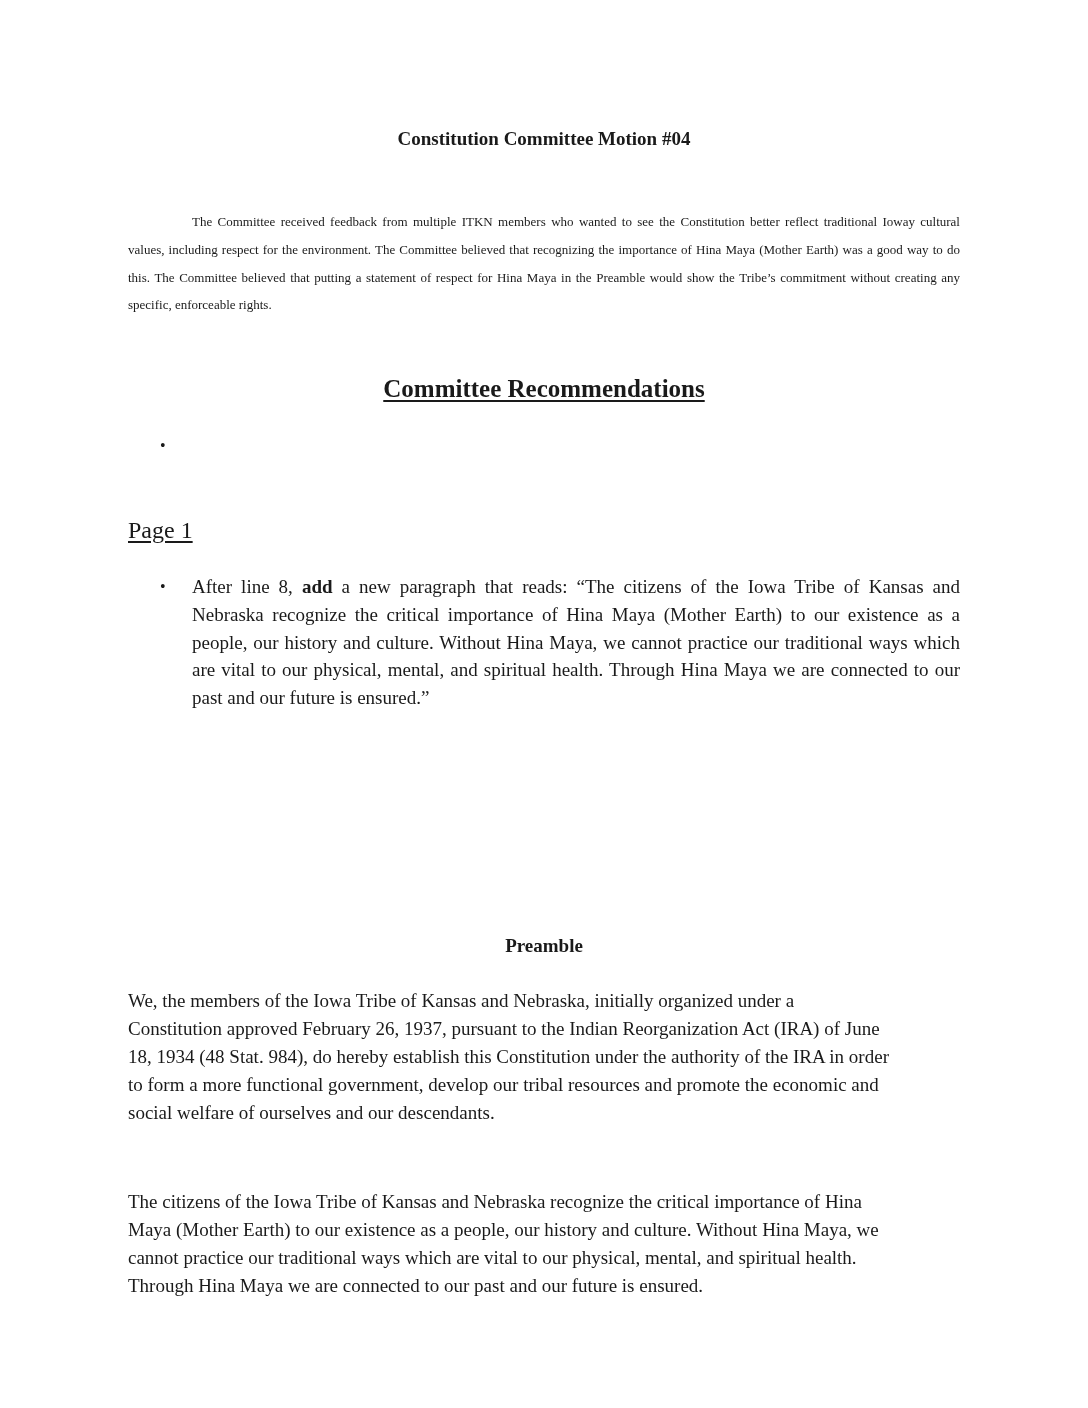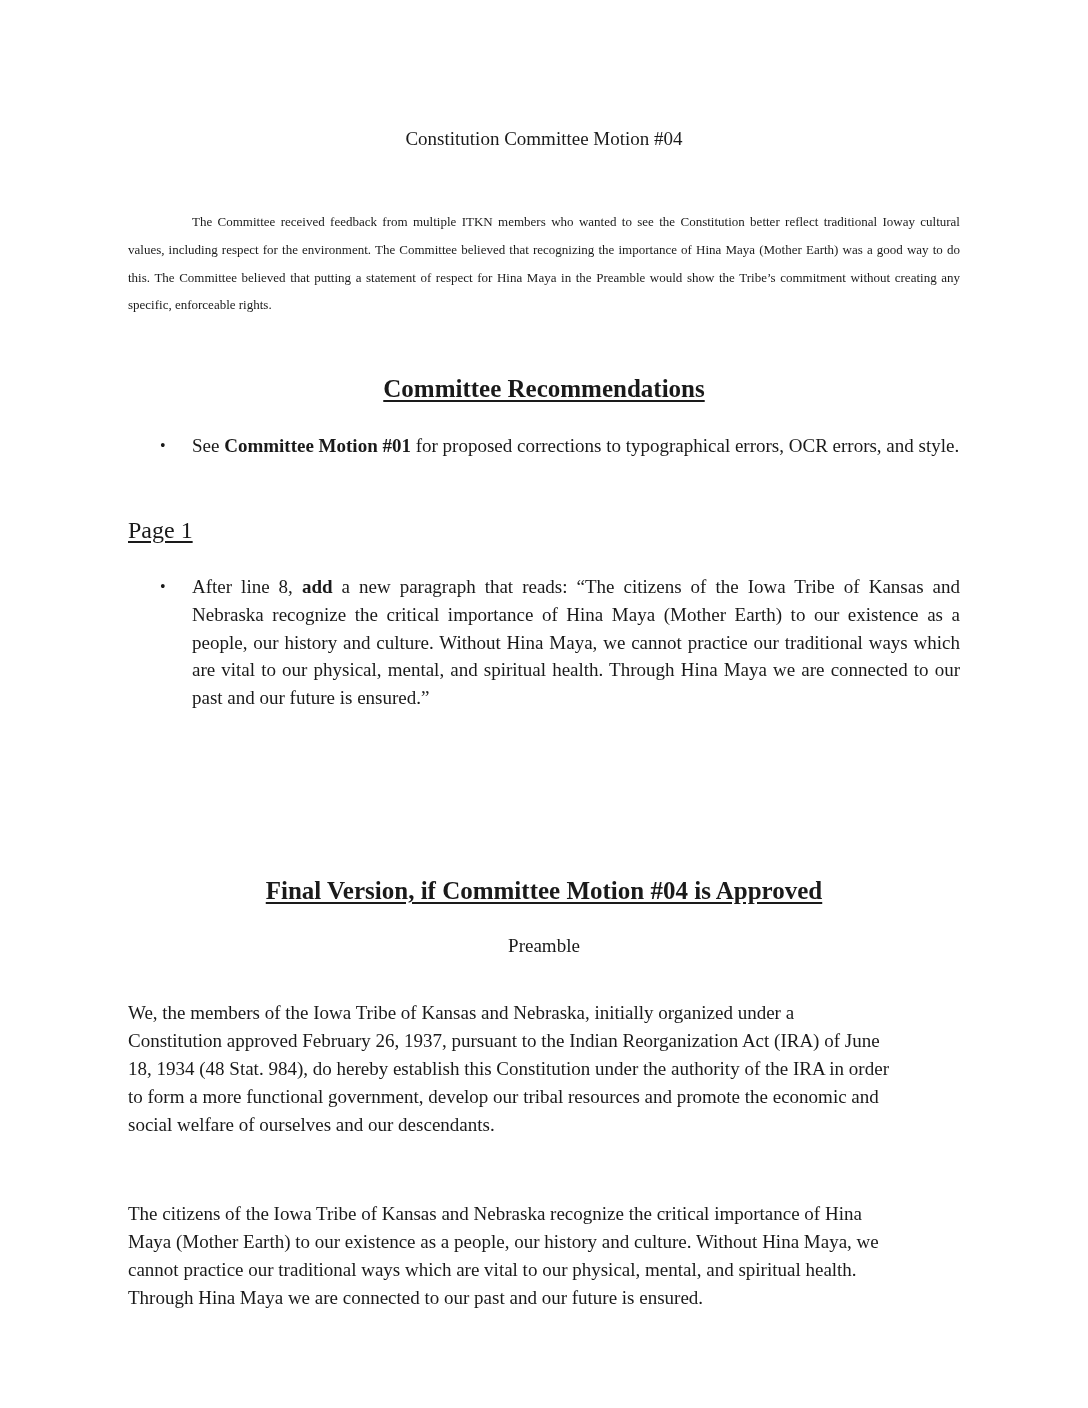--- a/index.html
+++ b/index.html
@@ -1,57 +1,55 @@
 <!DOCTYPE html>
 <html><head>
   <meta charset="utf-8">
   <style>
     html, body { margin: 0; padding: 0; background: #ffffff; }
     body { width: 1088px; height: 1408px; position: relative; overflow: hidden;
       font-family: "Liberation Serif", "DejaVu Serif", serif; color: #1a1a1a; }
     .page { position: absolute; left: 0; top: 0; width: 1088px; height: 1408px; }
     .abs { position: absolute; }
     .center { left: 128px; width: 832px; text-align: center; }
-    .title { font-weight: normal; font-size: 19px; line-height: 28px; }
+    .title { font-weight: bold; font-size: 19px; line-height: 28px; }
     .heading-u { font-weight: bold; font-size: 25px; text-decoration: underline; text-underline-offset: 3px; }
     .para { left: 128px; width: 832px; font-size: 13px; line-height: 27.8px; text-align: justify; }
     .indent { text-indent: 64px; }
     .bullet-row { left: 128px; width: 832px; font-size: 19px; line-height: 27.8px; }
     .bullet-dot { position: absolute; left: 32px; top: 0; font-size: 16px; }
     .bullet-text { position: absolute; left: 64px; width: 768px; text-align: justify; }
     .page-label { left: 128px; font-size: 24px; text-decoration: underline; text-underline-offset: 3px; }
-    .ragged { left: 128px; width: 860px; font-size: 19px; line-height: 28px; white-space: pre-line; text-align: left; margin-top: 12px; }
+    .ragged { left: 128px; width: 860px; font-size: 19px; line-height: 28px; white-space: pre-line; text-align: left; }
     b { font-weight: bold; }
   </style>
 </head>
 <body>
 
 <div class="page">
 
   <div class="abs center title" style="top:125px;">
     <div>Constitution Committee Motion #04</div>
   </div>
 
   <div class="abs para indent" style="top:208px;">The Committee received feedback from multiple ITKN members who wanted to see the Constitution better reflect traditional Ioway cultural values, including respect for the environment. The Committee believed that recognizing the importance of Hina Maya (Mother Earth) was a good way to do this.  The Committee believed that putting a statement of respect for Hina Maya in the Preamble would show the Tribe’s commitment without creating any specific, enforceable rights.</div>
 
   <div class="abs center heading-u" style="top:375px; line-height:28px;">Committee Recommendations</div>
 
   <div class="abs bullet-row" style="top:432px; height:56px;">
     <span class="bullet-dot">•</span>
-    <div class="bullet-text"><span>See </span><b>Committee Motion #01</b><span> for proposed corrections to typographical errors, OCR errors, and style.</span></div>
   </div>
 
   <div class="abs page-label" style="top:516px; line-height:28px;">Page 1</div>
 
   <div class="abs bullet-row" style="top:573px; height:140px;">
     <span class="bullet-dot">•</span>
     <div class="bullet-text"><span>After line 8, </span><b>add</b><span> a new paragraph that reads: “The citizens of the Iowa Tribe of Kansas and Nebraska recognize the critical importance of Hina Maya (Mother Earth) to our existence as a people, our history and culture.  Without Hina Maya, we cannot practice our traditional ways which are vital to our physical, mental, and spiritual health.  Through Hina Maya we are connected to our past and our future is ensured.”</span></div>
   </div>
 
-  <div class="abs center heading-u" style="top:877px; line-height:28px;">Final Version, if Committee Motion #04 is Approved</div>
 
   <div class="abs center title" style="top:932px;">Preamble</div>
 
   <div class="abs ragged" style="top:987px;">We, the members of the Iowa Tribe of Kansas and Nebraska, initially organized under a
 Constitution approved February 26, 1937, pursuant to the Indian Reorganization Act (IRA) of June
 18, 1934 (48 Stat. 984), do hereby establish this Constitution under the authority of the IRA in order
 to form a more functional government, develop our tribal resources and promote the economic and
 social welfare of ourselves and our descendants.</div>
 
   <div class="abs ragged" style="top:1188px;">The citizens of the Iowa Tribe of Kansas and Nebraska recognize the critical importance of Hina

